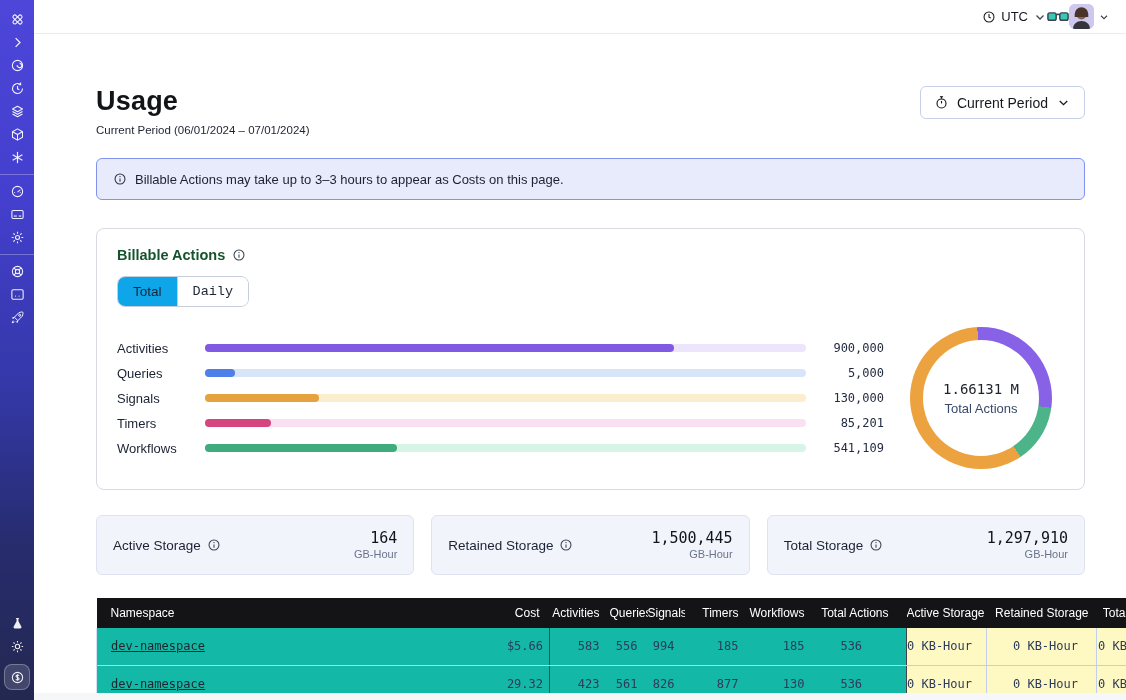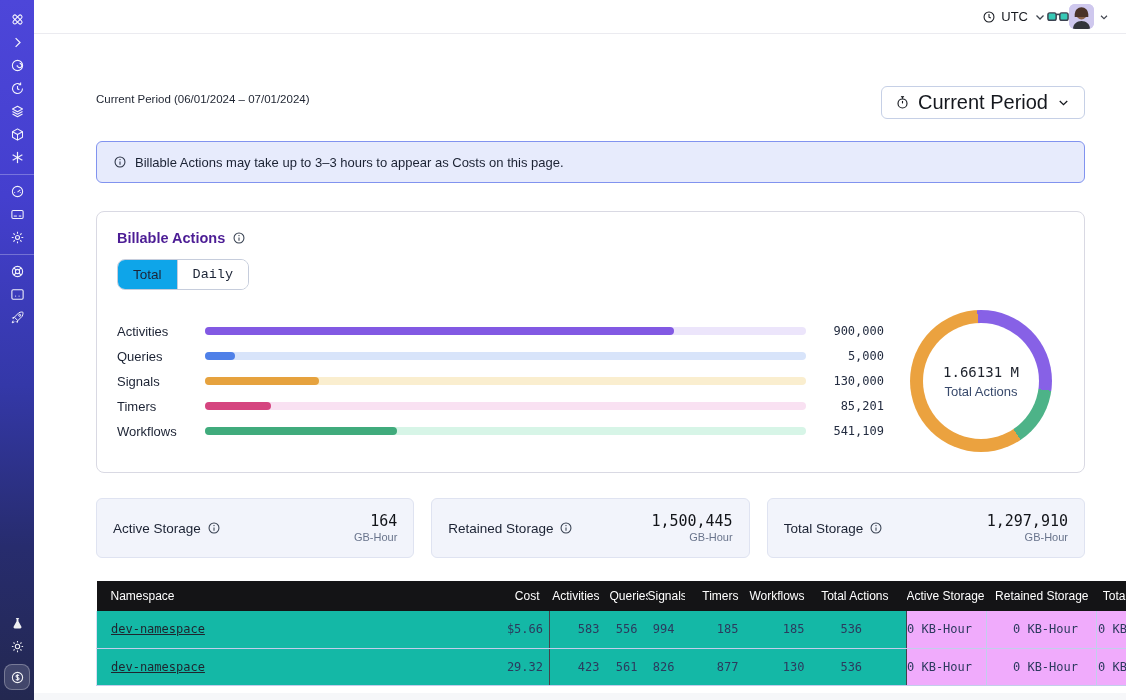--- a/index.html
+++ b/index.html
@@ -28,32 +28,32 @@
   .avatar { width:25px; height:25px; border-radius:6px; overflow:hidden; background:#cfc8ee; }
   .chev { width:12px; height:12px; color:#40454f; }
 
   
   .content { position:absolute; left:34px; top:34px; width:1092px; padding:0 41px 0 62px; }
 
   .page-head { display:flex; justify-content:space-between; align-items:flex-start; margin-top:52px; }
   .page-title { font-size:27px; font-weight:600; color:#121418; letter-spacing:.2px; }
   .page-sub { font-size:11.5px; color:#1d2330; margin-top:7px; }
   .period-btn { display:flex; align-items:center; gap:8px; height:33px; padding:0 13px;
-    background:#fff; border:1px solid #c6d0e6; border-radius:6px; font-size:20px; font-weight:500;
+    background:#fff; border:1px solid #c6d0e6; border-radius:6px; font-size:14px; font-weight:500;
     color:#15181e; cursor:pointer; }
   .period-btn svg { width:15px; height:15px; }
 
   .banner { margin-top:22px; height:42px; background:#e7ebfc; border:1px solid #8193ef;
     border-radius:6px; display:flex; align-items:center; gap:8px; padding:0 16px;
     font-size:13px; color:#1b2233; }
   .info-ic { width:14px; height:14px; color:#2b3345; flex:0 0 auto; }
 
   .card { margin-top:28px; background:#fff; border:1px solid #d9d9e3; border-radius:8px;
     padding:18px 20px 20px; }
-  .card-title-row { display:flex; align-items:center; gap:7px; font-size:14.5px; font-weight:600; color:#4c1d95; }
+  .card-title-row { display:flex; align-items:center; gap:7px; font-size:14.5px; font-weight:600; color:#14532d; }
   .tabs { display:inline-flex; border:1px solid #c6cddc; border-radius:8px; overflow:hidden;
     margin-top:13px; background:#fff; }
   .tab { padding:7px 15px; font-size:13.5px; font-weight:500; color:#1c2436; cursor:pointer; background:#fff; }
   .tab.active { background:#0ea5e9; }
   .tab + .tab { border-left:1px solid #c6cddc;font-family:Liberation Mono, monospace; }
 
   .chart-row { display:flex; align-items:center; margin-top:20px; }
   .bars { flex:1 1 auto; display:flex; flex-direction:column; gap:17px; padding-right:14px; }
   .bar-row { display:flex; align-items:center; height:8px; }
   .bar-label { width:74px; font-size:13px; color:#1b2233; flex:0 0 auto; }
@@ -84,21 +84,21 @@
     text-align:right; padding:0 10px 0 0; white-space:nowrap; overflow:hidden; }
   thead th.c-namespace { text-align:left; padding:0 0 0 14px; }
   thead th.c-totalactions { padding-right:18px; }
   thead th.c-storage { padding-right:8px; }
   tbody td { height:37px; border-bottom:1px solid #c3cdec; font-size:12px;
     font-family:"DejaVu Sans Mono", monospace; color:#2c3a5e; text-align:right;
     padding-right:10px; white-space:nowrap; overflow:hidden; background:#14b8a6; }
   tbody td.c-namespace { text-align:left; padding:0 0 0 14px; border-left:1px solid #d7dff2; }
   tbody td.c-cost { border-right:1px solid #43434b; padding-right:6px; }
   tbody td.c-totalactions { padding-right:18px;text-align:center; }
-  tbody td.c-storage { background:#f0abfc; padding-right:18px; border-left:1px solid #c3cdec;margin-left:44px; }
+  tbody td.c-storage { background:#fef9c3; padding-right:18px; border-left:1px solid #c3cdec;margin-left:44px; }
   tbody td.c-storage-first { border-left:1px solid #43434b; }
   tbody td.c-storage-last { border-right:1px solid #c3cdec; }
   .ns-link { color:#1f242e; text-decoration:underline; cursor:pointer; }
   .bottom-strip { position:fixed; left:34px; right:0; bottom:0; height:7px; background:#f6f7f9; z-index:3; }
 </style>
 </head>
 <body>
 
 <aside class="sidebar">
   <div class="side-ic">
@@ -239,20 +239,21 @@
     <svg class="chev" viewBox="0 0 24 24" fill="none" stroke="#40454f" stroke-width="2.2">
         <polyline points="6,9.5 12,15.5 18,9.5"></polyline>
       </svg>
   </div>
 </header>
 
 <main class="content">
 
   <div class="page-head">
     <div>
+      <h1 class="page-title">Usage</h1>
       <div class="page-sub">Current Period (06/01/2024 – 07/01/2024)</div>
     </div>
     <button class="period-btn">
       <svg viewBox="0 0 24 24" fill="none" stroke="#15181e" stroke-width="1.8">
         <circle cx="12" cy="13.5" r="7.2"></circle>
           <line x1="12" y1="13.5" x2="12" y2="9.5"></line>
           <line x1="9.5" y1="2.8" x2="14.5" y2="2.8"></line>
           <line x1="12" y1="2.8" x2="12" y2="6"></line>
       </svg>
       <span>Current Period</span>

